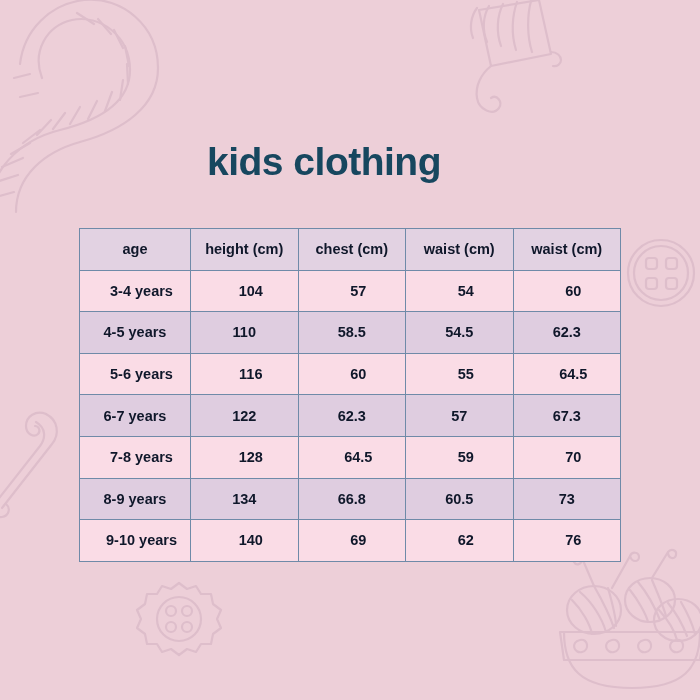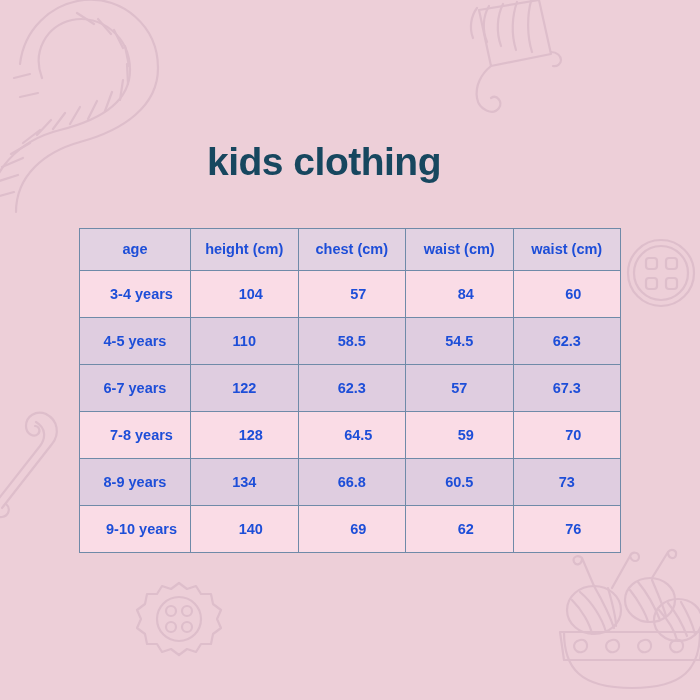--- a/index.html
+++ b/index.html
@@ -72,21 +72,21 @@
     width: 541px;
     height: 325px;
     border-collapse: collapse;
     table-layout: fixed;
   }
   table.size-table td,
   table.size-table th {
     border: 1.4px solid #6f8aa8;
     text-align: center;
     vertical-align: middle;
-    color: #1d4ed8;
+    color: #0f172a;
     font-size: 14.5px;
     font-weight: 600;
     padding: 0;
     height: 40.6px;
   }
   thead th {
     background: #e2d2e2;
     font-size: 14.5px;
     font-weight: 600;
   }
@@ -188,30 +188,37 @@
           <th>chest (cm)</th>
           <th>waist (cm)</th>
           <th>waist (cm)</th>
         </tr>
       </thead>
       <tbody>
         <tr class="row-light">
           <td>3-4 years</td>
           <td>104</td>
           <td>57</td>
-          <td>84</td>
+          <td>54</td>
           <td>60</td>
         </tr>
         <tr class="row-dark">
           <td>4-5 years</td>
           <td>110</td>
           <td>58.5</td>
           <td>54.5</td>
           <td>62.3</td>
         </tr>
+        <tr class="row-light">
+          <td>5-6 years</td>
+          <td>116</td>
+          <td>60</td>
+          <td>55</td>
+          <td>64.5</td>
+        </tr>
         <tr class="row-dark">
           <td>6-7 years</td>
           <td>122</td>
           <td>62.3</td>
           <td>57</td>
           <td>67.3</td>
         </tr>
         <tr class="row-light">
           <td>7-8 years</td>
           <td>128</td>

